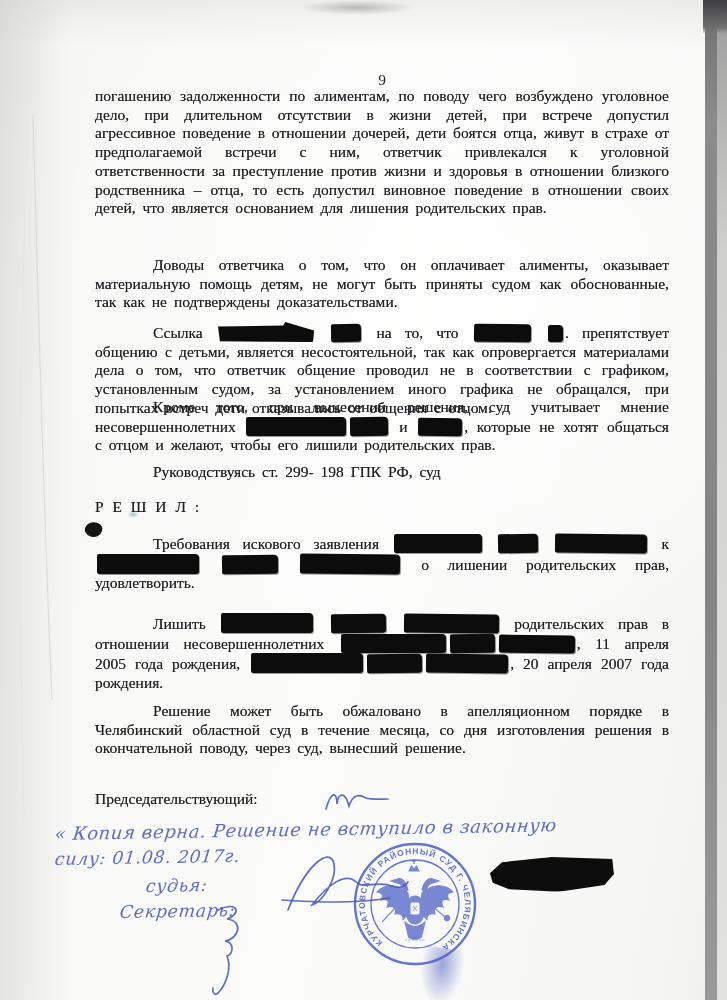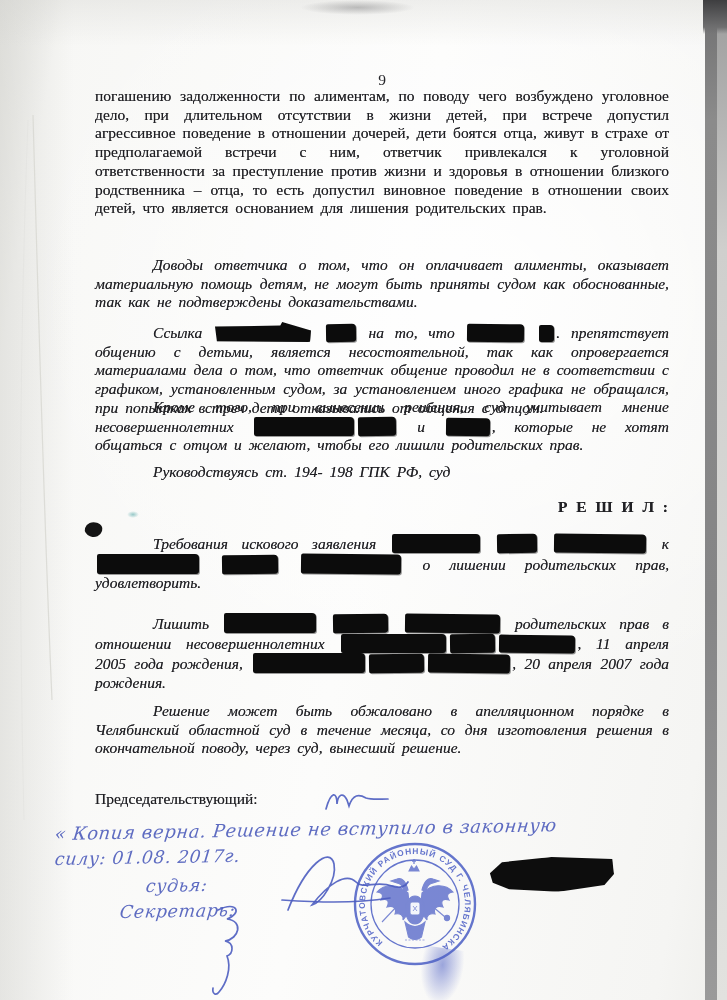--- a/index.html
+++ b/index.html
@@ -27,22 +27,22 @@
   .ink-blob{position:absolute;left:85px;top:522px;width:17px;height:15px;background:#141414;
     border-radius:60% 40% 55% 45%;transform:rotate(18deg);}
   .teal-dot{position:absolute;left:127px;top:511px;width:12px;height:7px;border-radius:50%;
     background:radial-gradient(rgba(70,160,160,.55), rgba(70,160,160,0) 70%);}
   
   .page-number{position:absolute;left:95px;top:71px;width:574px;text-align:center;
     font-size:15.5px;color:#242428;}
   .para{position:absolute;left:95px;width:574px;text-align:justify;color:#202024;
     font-size:15.5px;line-height:18.7px;word-spacing:3px;
     text-shadow:0 0 .6px rgba(28,28,34,.65);}
-  .para.ind{text-indent:58px;font-style:italic;}
-  .para.ctr{text-align:right;text-indent:0;letter-spacing:1px;font-weight:bold;}
+  .para.ind{text-indent:58px;}
+  .para.ctr{text-align:left;text-indent:0;letter-spacing:1px;}
   .b1{top:87px}.b2{top:256px}.b3{top:322px}.b4{top:398px}.b5{top:463px}
   .b6{top:498px}.b7{top:534px}.b8{top:613px}.b9{top:702px}
   .b10{top:790px;text-align:left;word-spacing:0;}
   .redact{display:inline-block;background:#0c0c0c;border-radius:2px 4px 3px 2px;
     vertical-align:-4px;margin:0 2px;box-shadow:1px 1px 0 rgba(10,10,10,.4);}
   .redact.v1{transform:rotate(-.8deg);}
   .redact.v2{transform:rotate(.7deg);}
   .redact.arrow{clip-path:polygon(0 22%, 68% 18%, 70% 0, 100% 42%, 99% 100%, 2% 96%);}
   
   .hw{position:absolute;color:#5160bd;font-family:"DejaVu Serif",serif;font-style:italic;
@@ -76,21 +76,21 @@
     <path d="M28,120 C20,330 18,560 24,820" stroke="#e3e3df" stroke-width="1" fill="none" opacity=".7"></path>
   </svg>
 
   <div class="page-number">9</div>
 
   <div id="doc-body">
       <div class="para b1">погашению задолженности по алиментам, по поводу чего возбуждено уголовное дело, при длительном отсутствии в жизни детей, при встрече допустил агрессивное поведение в отношении дочерей, дети боятся отца, живут в страхе от предполагаемой встречи с ним, ответчик привлекался к уголовной ответственности за преступление против жизни и здоровья в отношении близкого родственника – отца, то есть допустил виновное поведение в отношении своих детей, что является основанием для лишения родительских прав.</div>
       <div class="para b2 ind">Доводы ответчика о том, что он оплачивает алименты, оказывает материальную помощь детям, не могут быть приняты судом как обоснованные, так как не подтверждены доказательствами.</div>
       <div class="para b3 ind">Ссылка <span class="redact v0 arrow" style="width: 96px; height: 20px;"></span> <span class="redact v1" style="width: 30px; height: 18px;"></span> на то, что <span class="redact v2" style="width: 57px; height: 18px;"></span> <span class="redact v0" style="width: 15px; height: 17px;"></span>. препятствует общению с детьми, является несостоятельной, так как опровергается материалами дела о том, что ответчик общение проводил не в соответствии с графиком, установленным судом, за установлением иного графика не обращался, при попытках встреч дети отказывались от общения с отцом.</div>
       <div class="para b4 ind">Кроме того, при вынесении решения, суд учитывает мнение несовершеннолетних <span class="redact v0" style="width: 100px; height: 19px;"></span><span class="redact v1" style="width: 38px; height: 19px;"></span> и <span class="redact v2" style="width: 44px; height: 18px;"></span>, которые не хотят общаться с отцом и желают, чтобы его лишили родительских прав.</div>
-      <div class="para b5 ind">Руководствуясь ст. 194- 198 ГПК РФ, суд</div>
+      <div class="para b5 ind">Руководствуясь ст. 299- 198 ГПК РФ, суд</div>
       <div class="para b6 ctr">Р Е Ш И Л :</div>
       <div class="para b7 ind">Требования искового заявления <span class="redact v0" style="width: 88px; height: 19px;"></span> <span class="redact v1" style="width: 40px; height: 19px;"></span> <span class="redact v2" style="width: 92px; height: 19px;"></span> к <span class="redact v0" style="width: 102px; height: 20px;"></span> <span class="redact v1" style="width: 56px; height: 19px;"></span> <span class="redact v2" style="width: 100px; height: 20px;"></span> о лишении родительских прав, удовлетворить.</div>
       <div class="para b8 ind">Лишить <span class="redact v0" style="width: 92px; height: 20px;"></span> <span class="redact v1" style="width: 55px; height: 19px;"></span> <span class="redact v2" style="width: 95px; height: 19px;"></span> родительских прав в отношении несовершеннолетних <span class="redact v0" style="width: 105px; height: 19px;"></span><span class="redact v1" style="width: 45px; height: 19px;"></span><span class="redact v2" style="width: 76px; height: 18px;"></span>, 11 апреля 2005 года рождения, <span class="redact v0" style="width: 112px; height: 20px;"></span><span class="redact v1" style="width: 55px; height: 19px;"></span><span class="redact v2" style="width: 82px; height: 19px;"></span>, 20 апреля 2007 года рождения.</div>
       <div class="para b9 ind">Решение может быть обжаловано в апелляционном порядке в Челябинский областной суд в течение месяца, со дня изготовления решения в окончательной поводу, через суд, вынесший решение.</div>
       <div class="para b10">Председательствующий:</div>
     </div>
 
   <div class="hw hw1">« Копия верна. Решение не вступило в законную</div>
   <div class="hw hw2">силу: 01.08. 2017г.</div>
   <div class="hw hw3">судья:</div>

